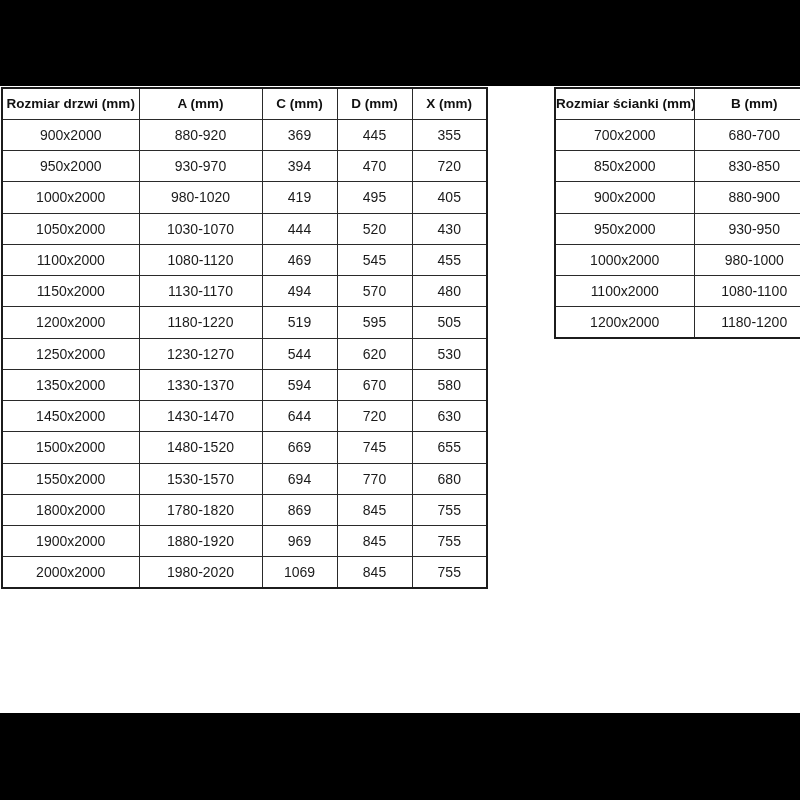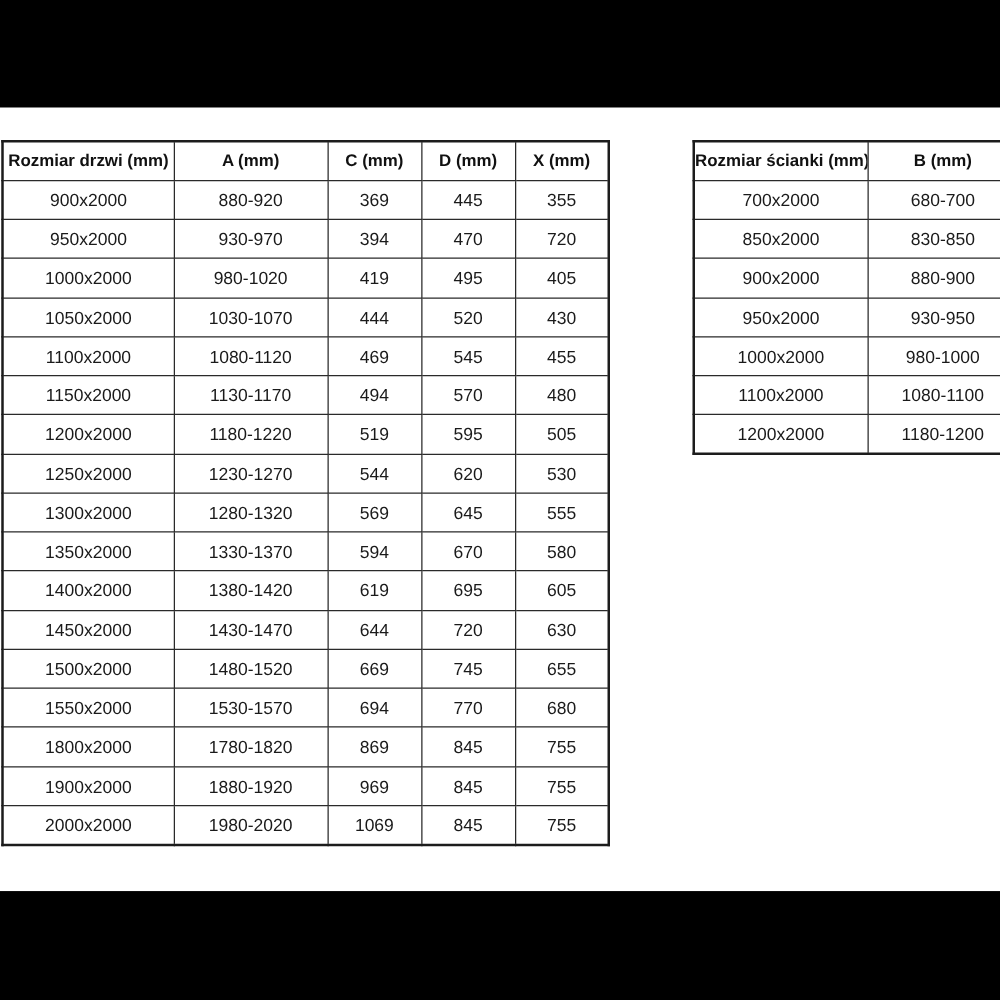--- a/index.html
+++ b/index.html
@@ -17,21 +17,20 @@
     position: absolute; left: 0; top: 86px;
     width: 800px; height: 627px;
     background: #ffffff;
   }
   table {
     position: absolute; top: 87px;
     border-collapse: collapse;
     table-layout: fixed;
     background: #ffffff;
     border: 2px solid #1c1c1c;
-    margin-top: 25px;
   }
   #door-table { left: 1px;  width: 485px; }
   #wall-table { left: 554px; width: 260px; }
   tr { height: 31.25px; }
   th, td {
     border: 1px solid #2a2a2a;
     text-align: center;
     vertical-align: middle;
     padding: 0;
     white-space: nowrap;
@@ -115,39 +114,25 @@
         <td>505</td>
       </tr>
       <tr>
         <td>1250x2000</td>
         <td>1230-1270</td>
         <td>544</td>
         <td>620</td>
         <td>530</td>
       </tr>
       <tr>
-        <td>1300x2000</td>
-        <td>1280-1320</td>
-        <td>569</td>
-        <td>645</td>
-        <td>555</td>
-      </tr>
-      <tr>
         <td>1350x2000</td>
         <td>1330-1370</td>
         <td>594</td>
         <td>670</td>
         <td>580</td>
-      </tr>
-      <tr>
-        <td>1400x2000</td>
-        <td>1380-1420</td>
-        <td>619</td>
-        <td>695</td>
-        <td>605</td>
       </tr>
       <tr>
         <td>1450x2000</td>
         <td>1430-1470</td>
         <td>644</td>
         <td>720</td>
         <td>630</td>
       </tr>
       <tr>
         <td>1500x2000</td>

